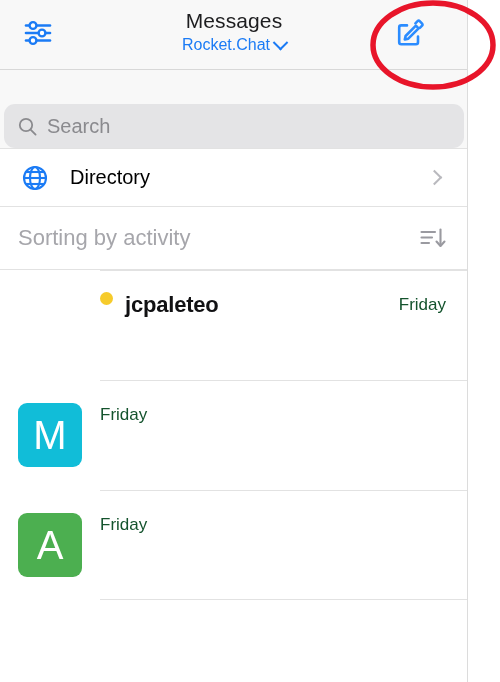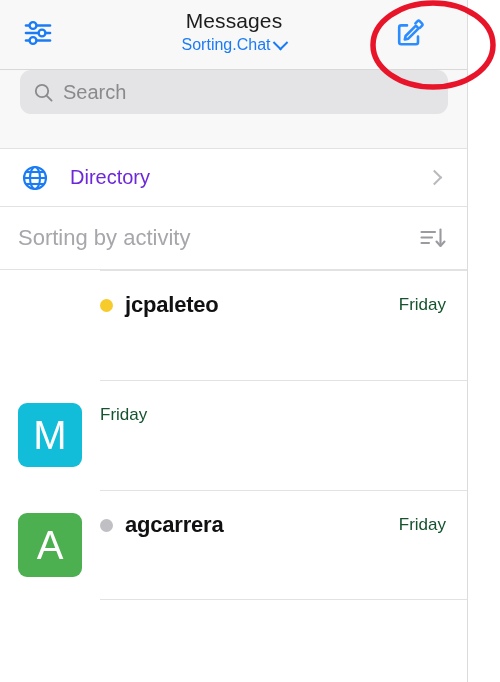--- a/index.html
+++ b/index.html
@@ -65,22 +65,22 @@
     position:absolute; right:38px; top:16px;
     width:40px; height:38px;
     display:flex; align-items:center; justify-content:center;
     cursor:pointer;
   }
 
   
   .search-wrap{
     height:78px;
     background:#f8f8f8;
-    display:flex; align-items:flex-start;
-    padding:0 20px;
+    display:flex; align-items:flex-end;
+    padding:0 4px;
   }
   .search-box{
     flex:1; height:44px;
     background:#e4e4e6;
     border-radius:11px;
     display:flex; align-items:center;
     padding:0 14px;
     cursor:text;
   }
   .search-icon{ width:19px; height:19px; flex:0 0 19px; margin-right:10px; }
@@ -145,21 +145,21 @@
     border-radius:9px;
     display:flex; align-items:center; justify-content:center;
     color:#ffffff; font-size:40px; line-height:1;
   }
   .avatar.empty{ background:transparent; }
   .row-body{
     flex:1; padding-right:22px; padding-top:22px;
     display:flex; align-items:flex-start;
   }
   .row-name-wrap{
-    flex:1; display:flex; align-items:center; gap:12px;
+    flex:1; display:flex; gap:12px;
   }
   .dot{ width:13px; height:13px; border-radius:50%; flex:0 0 13px; }
   .lock-ico{ width:15px; height:17px; flex:0 0 15px; }
   .row-name{
     font-size:22px; color:#111113; font-weight:bold; letter-spacing:-.2px;
   }
   .row-time{ font-size:17px; color:#14532d; padding-top:3px; }
 
   
   .annot{
@@ -186,21 +186,21 @@
             <circle cx="10" cy="5.5" r="3.4" fill="#ffffff" stroke="#1b7bf5" stroke-width="2.4"></circle>
             <circle cx="19" cy="13" r="3.4" fill="#ffffff" stroke="#1b7bf5" stroke-width="2.4"></circle>
             <circle cx="10" cy="20.5" r="3.4" fill="#ffffff" stroke="#1b7bf5" stroke-width="2.4"></circle>
           </svg>
         </span>
       </div>
 
       <div class="hdr-center">
         <div class="hdr-title" style="color: rgb(29, 29, 31);">Messages</div>
         <div class="hdr-sub" style="color: rgb(27, 123, 245);">
-          <span>Sorting.Chat</span>
+          <span>Rocket.Chat</span>
           <span class="chev-d"></span>
         </div>
       </div>
 
       <div class="hdr-right">
         <span>
           <svg width="32" height="32" viewBox="0 0 32 32" fill="none">
             <path d="M24 19.5V25.2C24 26.3 23.1 27.2 22 27.2H7.2C6.1 27.2 5.2 26.3 5.2 25.2V10.4C5.2 9.3 6.1 8.4 7.2 8.4H13" stroke="#2b8cff" stroke-width="2.6" stroke-linecap="round"></path>
             <path d="M11.6 19.0L21.9 8.7L24.6 11.4L14.3 21.7L10.8 22.5L11.6 19.0Z" stroke="#2b8cff" stroke-width="2.6" stroke-linejoin="round" stroke-linecap="round"></path>
             <path d="M21.4 6.4L23.6 4.2C24.2 3.6 25.1 3.6 25.7 4.2L28.1 6.6C28.7 7.2 28.7 8.1 28.1 8.7L25.9 10.9" stroke="#2b8cff" stroke-width="2.6" stroke-linecap="round" stroke-linejoin="round"></path>
@@ -224,21 +224,21 @@
     <div class="directory">
       <span class="dir-icon">
         <svg width="26" height="26" viewBox="0 0 26 26" fill="none">
           <circle cx="13" cy="13" r="11" stroke="#1b7bf5" stroke-width="2.1"></circle>
           <ellipse cx="13" cy="13" rx="5" ry="11" stroke="#1b7bf5" stroke-width="2.1"></ellipse>
           <line x1="2" y1="13" x2="24" y2="13" stroke="#1b7bf5" stroke-width="2.1"></line>
           <line x1="4.2" y1="7" x2="21.8" y2="7" stroke="#1b7bf5" stroke-width="2.1"></line>
           <line x1="4.2" y1="19" x2="21.8" y2="19" stroke="#1b7bf5" stroke-width="2.1"></line>
         </svg>
       </span>
-      <span class="dir-label" style="color: #6d28d9;">Directory</span>
+      <span class="dir-label" style="color: #000000;">Directory</span>
       <span class="chev-r"></span>
     </div>
 
     <div class="sorting">
       <span class="sort-label" style="color: rgb(166, 166, 171);">Sorting by activity</span>
       <span class="sort-icon">
         <svg width="26" height="22" viewBox="0 0 26 22" fill="none">
           <line x1="1.5" y1="5" x2="15" y2="5" stroke="#9a9aa0" stroke-width="2.1" stroke-linecap="round"></line>
           <line x1="1.5" y1="10.5" x2="12" y2="10.5" stroke="#9a9aa0" stroke-width="2.1" stroke-linecap="round"></line>
           <line x1="1.5" y1="16" x2="9" y2="16" stroke="#9a9aa0" stroke-width="2.1" stroke-linecap="round"></line>
@@ -279,24 +279,20 @@
       </div>
 
       <div class="row last">
         <div class="sep"></div>
         <div class="avatar-cell">
           <div class="avatar" id="av2" style="background: rgb(76, 175, 80);">
             <span>A</span>
           </div>
         </div>
         <div class="row-body">
-          <div class="row-name-wrap">
-            <span class="dot" id="dot2" style="background: rgb(191, 191, 196);"></span>
-            <span class="row-name">agcarrera</span>
-          </div>
           <span class="row-time">Friday</span>
         </div>
       </div>
 
     </div>
   </div>
 
   <div class="panel-edge"></div>
 
   <div class="annot">

